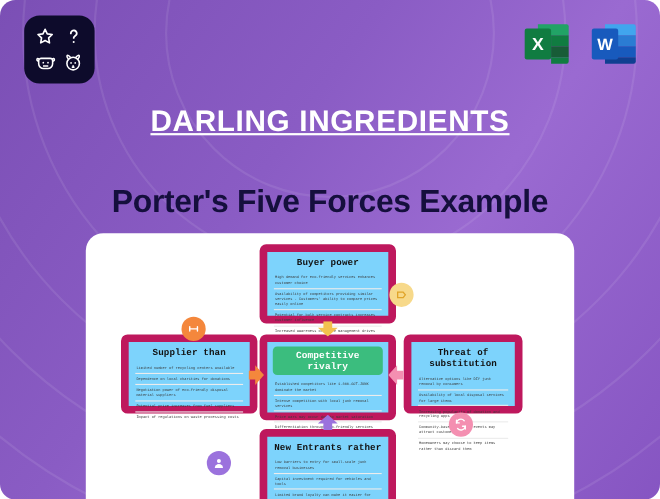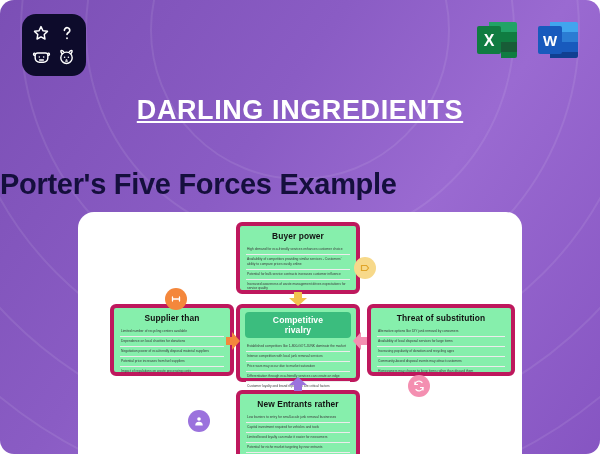--- a/index.html
+++ b/index.html
@@ -65,44 +65,46 @@
     text-align: center;
     color: #ffffff;
     font-size: 27px;
     font-weight: bold;
     letter-spacing: 0.6px;
     text-decoration: underline;
   }
   .subtitle {
     position: absolute;
     left: 0; right: 0; top: 168px;
+    text-align: center;
     color: #150f3d;
     font-size: 29px;
     font-weight: bold;
     letter-spacing: -0.3px;
   }
 
   
   .panel {
     position: absolute;
     left: 78px; top: 212px;
     width: 444px; height: 260px;
     background: #ffffff;
     border-radius: 16px 16px 0 0;
   }
 
   
   .diagram { position: absolute; inset: 0; }
 
   .fbox {
     position: absolute;
-    background: #86efac;
-    border: 4px solid #be185d;
+    background: #7dd3fc;
+    border: 7px solid #be185d;
     border-radius: 6px;
     padding: 5px 6px 6px 6px;
+    font-family: Liberation Mono, monospace;
   }
   .fbox h3 {
     text-align: center;
     font-size: 8.4px;
     font-weight: bold;
     color: #121212;
     margin-bottom: 4px;
     letter-spacing: 0.1px;
   }
   .fbox.center h3 {
@@ -120,21 +122,21 @@
     color: #3a3a3a;
     border-bottom: 0.5px solid #ececec;
     padding: 2.1px 1px;
   }
   .fbox li:last-child { border-bottom: none; }
 
   
   .box-buyer    { left: 158px; top: 10px;  width: 124px; height: 72px; }
   .box-supplier { left: 32px;  top: 92px;  width: 124px; height: 72px; }
   .box-center   { left: 158px; top: 92px;  width: 124px; height: 78px; }
-  .box-subst    { left: 289px; top: 92px;  width: 148px; height: 72px; }
+  .box-subst    { left: 289px; top: 92px;  width: 108px; height: 72px; }
   .box-entrant  { left: 158px; top: 178px; width: 124px; height: 78px; }
 
   
   .arrow { position: absolute; width: 0; height: 0; }
   .arrow svg { display: block; }
   .a-down  { left: 209px; top: 80px; }
   .a-right { left: 148px; top: 119px; }
   .a-left  { left: 275px; top: 119px; }
   .a-up    { left: 209px; top: 165px; }
 

